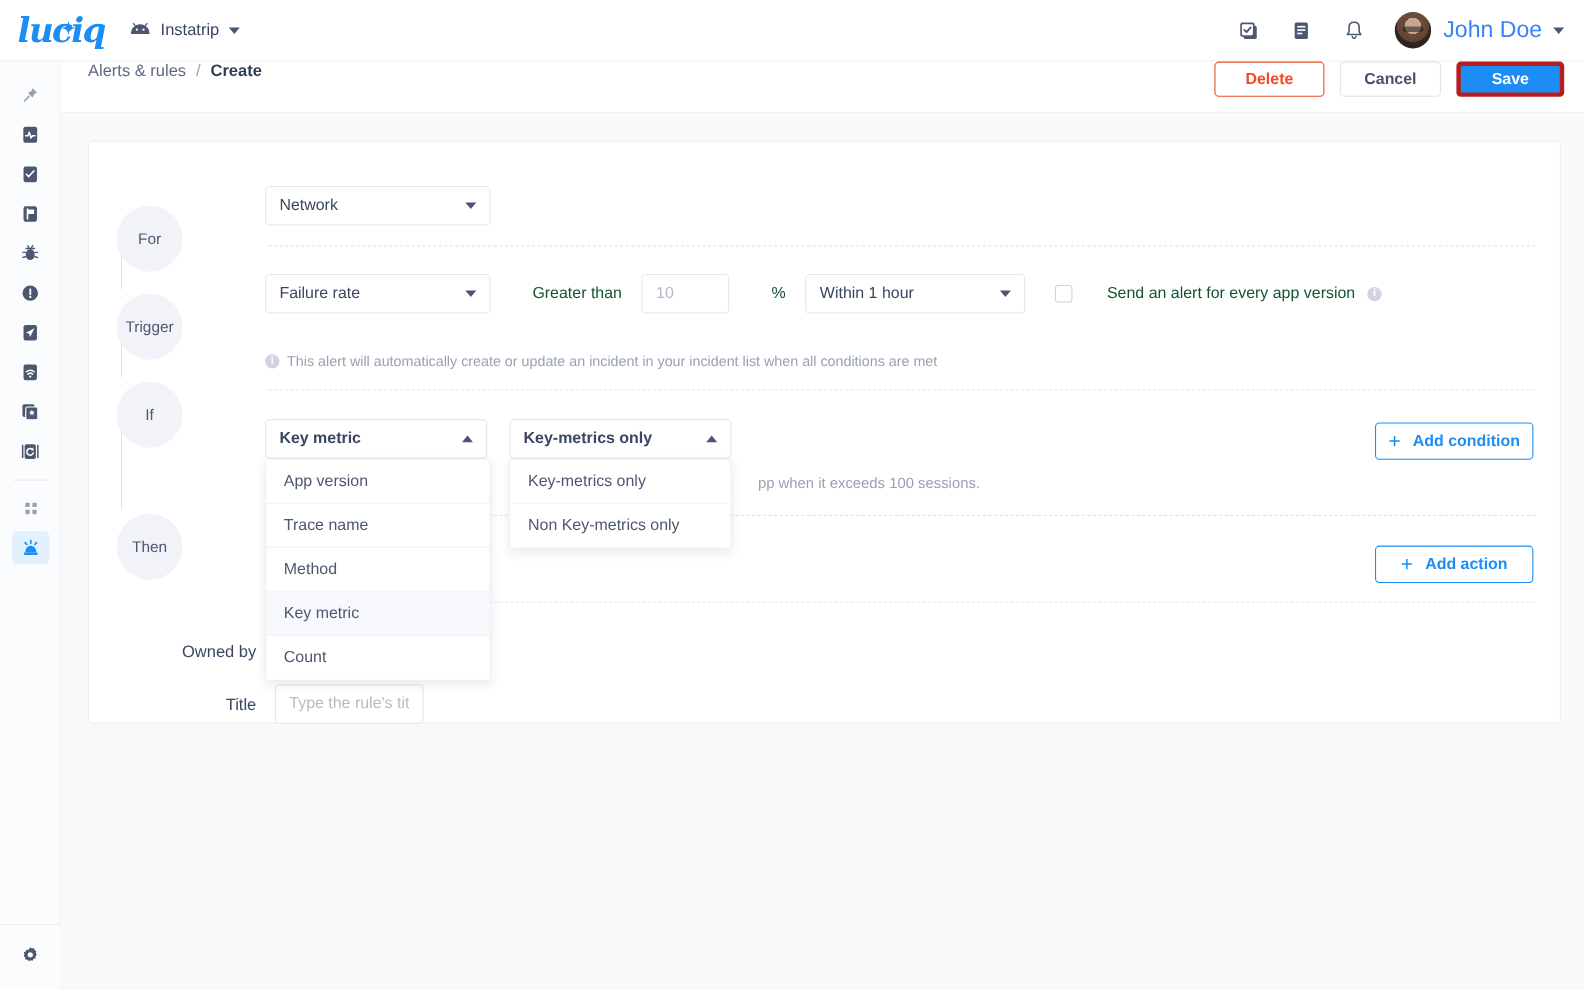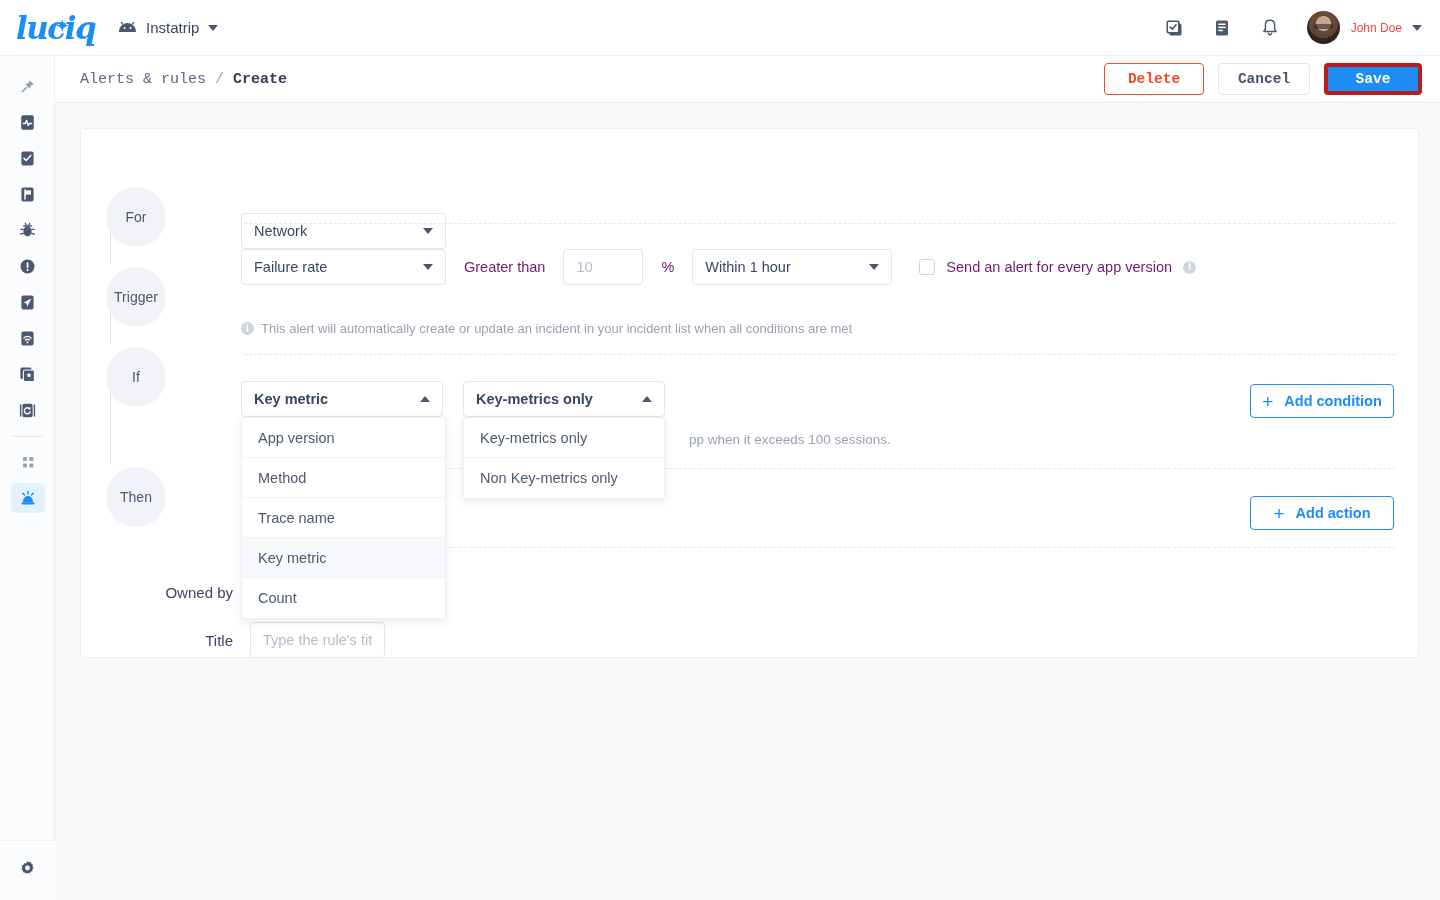--- a/index.html
+++ b/index.html
@@ -55,21 +55,21 @@
     width: 33px; height: 33px; border-radius: 50%;
     background: radial-gradient(circle at 50% 38%, #c9a58b 0 28%, #6b4b3a 29% 55%, #3d2d27 56% 100%);
     box-shadow: inset 0 -6px 8px rgba(0,0,0,0.25);
     overflow: hidden; position: relative;
   }
   .avatar::after {
     content: ""; position: absolute; left: 7px; top: 13px;
     width: 19px; height: 5px; border-radius: 3px;
     background: rgba(30,30,40,0.55);
   }
-  .user-name { font-size: 12px; color: #ef4444; margin: 0 10px 0 11px; }
+  .user-name { font-size: 21px; color: #3b82f6; margin: 0 10px 0 11px; }
   .user-block { display: flex; align-items: center; cursor: pointer; }
 
   
   .rail {
     position: absolute; top: 56px; left: 0;
     width: 55px; height: 844px;
     background: #fbfcfd;
     border-right: 1px solid #eceef2;
   }
   .rail-item {
@@ -95,21 +95,21 @@
     display: flex; align-items: center; justify-content: center;
     background: #fbfcfd;
   }
 
   
   .subheader {
     position: absolute; top: 56px; left: 55px;
     width: 1385px; height: 47px;
     background: #ffffff;
     border-bottom: 1px solid #eceef2;
-    display: flex; align-items: center; font-family: Liberation Mono, monospace;
+    display: flex; align-items: flex-start;
   }
   .crumb {
     margin-left: 25px; font-size: 15px;
     display: flex; align-items: center; gap: 9px;
   }
   .crumb .c1 { color: #5d6a85; cursor: pointer; }
   .crumb .sep { color: #9aa4b8; }
   .crumb .c2 { color: #323d54; font-weight: 700; }
   .actions {
     margin-left: auto; margin-right: 18px;
@@ -184,21 +184,21 @@
   .select.bold .val { font-weight: 700; }
 
   .txtinput {
     height: 36px; border: 1px solid #e2e6ed; border-radius: 4px;
     background: #fff; font-size: 14.5px; color: #7f1d1d;
     padding: 0 12px; outline: none;
     font-family: "Liberation Sans", sans-serif;
   }
   .txtinput::placeholder { color: #b4bcca; }
 
-  .lbl { font-size: 14.5px; color: #701a75; }
+  .lbl { font-size: 14.5px; color: #14532d; margin-left: 20px; }
   .hint {
     font-size: 13px; color: #98a1b3;
     display: flex; align-items: center; gap: 7px;
   }
   .info-dot {
     width: 13px; height: 13px; border-radius: 50%;
     background: #cfd5df; color: #fff; font-size: 10px;
     font-weight: 700; display: flex; align-items: center;
     justify-content: center; line-height: 1; flex: none;
   }
@@ -465,21 +465,21 @@
       </div>
       <div class="step" style="top:186px;">
         <span>If</span>
       </div>
       <div class="step" style="top:306px;justify-content:center;">
         <span>Then</span>
       </div>
     </div>
 
     <div class="row" style="top:40px;">
-      <div class="select" style="width:205px;margin-top:44px;">
+      <div class="select" style="width:205px;">
         <span class="val">Network</span>
         <span class="arrow-d"></span>
       </div>
     </div>
     <div class="dashed" style="top:94px;"></div>
 
     <div class="row" style="top:120px; display:flex; align-items:center; gap:18px;">
       <div class="select" style="width:205px;">
         <span class="val">Failure rate</span>
         <span class="arrow-d"></span>
@@ -546,24 +546,24 @@
     </div>
 
     <span class="field-label" style="left:0px; top:503px; width:152px;">Title</span>
     <input class="txtinput" style="position: absolute; left: 169px; top: 493px; width: 135px;" placeholder="Type the rule's title">
 
     <div class="menu" style="left:160px; top:288px; width:205px;">
       <div class="menu-item">
         <span>App version</span>
       </div>
       <div class="menu-item">
+        <span>Trace name</span>
+      </div>
+      <div class="menu-item">
         <span>Method</span>
-      </div>
-      <div class="menu-item">
-        <span>Trace name</span>
       </div>
       <div class="menu-item sel">
         <span>Key metric</span>
       </div>
       <div class="menu-item">
         <span>Count</span>
       </div>
     </div>
 
     <div class="menu" style="left:382px; top:288px; width:202px;">

